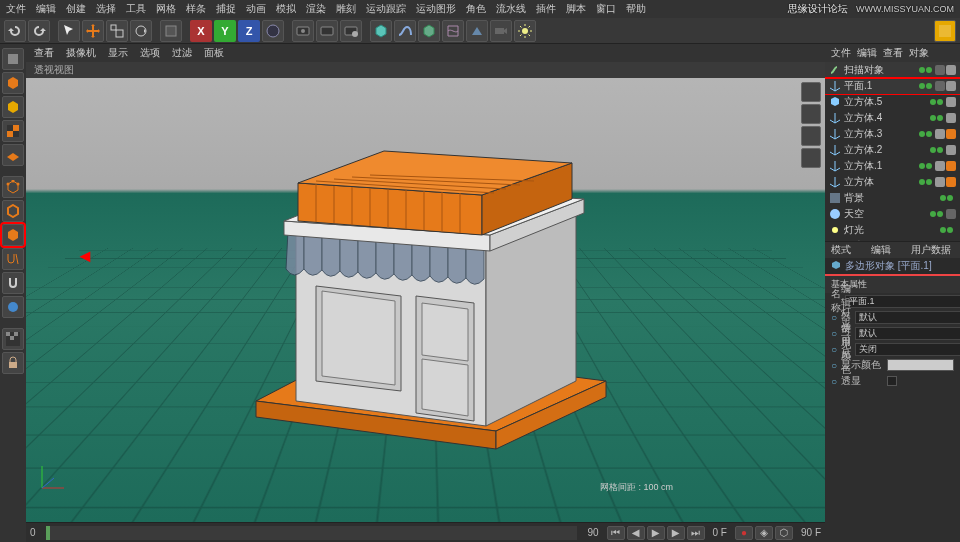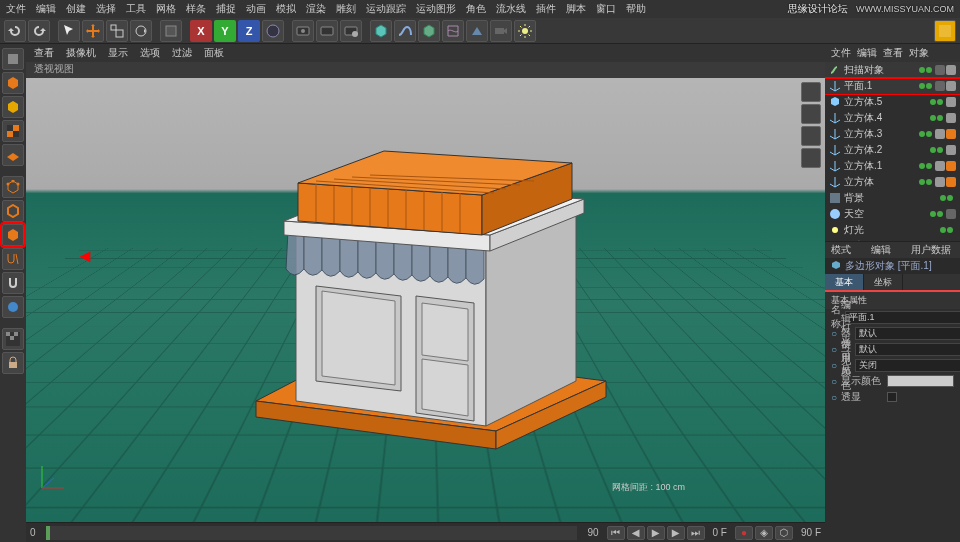--- a/index.html
+++ b/index.html
@@ -11,21 +11,21 @@
 .tbtn svg{width:16px;height:16px;}
 .tsep{width:4px;}
 .axis-btn{width:22px;height:22px;display:flex;align-items:center;justify-content:center;color:#fff;font-weight:bold;font-size:11px;border-radius:2px;}
 .main{display:flex;height:498px;}
 .leftbar{width:26px;background:#333;display:flex;flex-direction:column;gap:2px;padding-top:4px;align-items:center;}
 .ltool{width:22px;height:22px;background:#444;border:1px solid #555;border-radius:2px;display:flex;align-items:center;justify-content:center;}
 .ltool.sel{outline:2px solid red;outline-offset:0;}
 .ltool svg{width:14px;height:14px;}
 .viewport-wrap{flex:1;display:flex;flex-direction:column;background:#2a2a2a;}
 .vpmenu{height:18px;background:#333;display:flex;align-items:center;gap:12px;padding:0 8px;font-size:10px;color:#ccc;}
-.vptitle{height:16px;background:#3a3a3a;padding:0 8px;font-size:10px;color:#aaa;line-height:16px;font-family:Liberation Mono, monospace;}
+.vptitle{height:16px;background:#3a3a3a;padding:0 8px;font-size:10px;color:#aaa;line-height:16px;}
 .viewport{flex:1;background:#1a1a1a;position:relative;overflow:hidden;}
 .viewport-canvas{position:absolute;inset:0;background:linear-gradient(180deg,#b5b5b5 0%,#aaa 25%,#1d6b5a 26%,#2a7865 50%,#1d6b5a 100%);}
 .grid{position:absolute;inset:0;opacity:0.4;background-image:repeating-linear-gradient(90deg,transparent,transparent 28px,#0d3a32 28px,#0d3a32 29px),repeating-linear-gradient(0deg,transparent,transparent 28px,#0d3a32 28px,#0d3a32 29px);transform:perspective(500px) rotateX(55deg) scale(1.6);transform-origin:50% 75%;}
 .house{position:absolute;left:50%;top:50%;transform:translate(-50%,-55%);}
 .arrow-ann{position:absolute;left:50px;top:168px;color:red;font-size:18px;}
 .timeline{height:20px;background:#2e2e2e;border-top:1px solid #222;display:flex;align-items:center;}
 .frames{flex:1;height:14px;background:#3a3a3a;margin:0 6px;position:relative;overflow:hidden;}
 .frames::before{content:"";position:absolute;left:0;top:0;bottom:0;width:4px;background:#5a9e5a;}
 .tctrl{display:flex;gap:2px;padding:0 4px;}
 .tctrl .tbtn{width:18px;height:14px;}
@@ -47,21 +47,21 @@
 .attr-header{height:16px;background:#333;padding:0 6px;font-size:9px;color:#ccc;display:flex;align-items:center;gap:20px;}
 .attr-title{height:16px;background:#2a2a2a;padding:0 6px;font-size:9px;color:#9ac;display:flex;align-items:center;gap:4px;}
 .attr-tabs{height:16px;background:#333;display:flex;}
 .attr-tab{padding:0 10px;font-size:9px;color:#ccc;display:flex;align-items:center;border-right:1px solid #222;}
 .attr-tab.active{background:#3c5770;color:#fff;}
 .attr-sec{padding:2px 6px;font-size:9px;background:#333;color:#ccc;border-top:2px solid #ef4444;}
 .attr-row{display:flex;align-items:center;height:16px;padding:0 6px;font-size:9px;color:#bbb;gap:4px;}
 .attr-row .lbl{width:42px;}
 .attr-row input[type=text]{flex:1;background:#222;border:1px solid #444;color:#ccc;font-size:9px;height:13px;padding:0 3px;}
 .attr-row .chk{width:10px;height:10px;background:#222;border:1px solid #555;}
-.statusbar{position:absolute;right:140px;bottom:28px;font-size:9px;color:#ccc;}
+.statusbar{position:absolute;right:152px;bottom:28px;font-size:9px;color:#ccc;}
 .watermark{position:absolute;right:6px;top:2px;font-size:10px;color:#eee;text-shadow:0 0 2px #000;text-align:center;}
 .vp-widget{position:absolute;right:4px;top:4px;display:flex;flex-direction:column;gap:2px;}
 .vp-widget .w{width:20px;height:20px;background:#444;border:1px solid #666;border-radius:2px;}
 .vp-axis{position:absolute;left:8px;bottom:24px;font-size:8px;color:#7c7;}
 </style>
 </head>
 <body>
 
 <div class="watermark"><span>思缘设计论坛</span> &nbsp; <span style="font-size:9px;color:#ccc;">WWW.MISSYUAN.COM</span></div>
 
@@ -575,24 +575,20 @@
       <div class="attr-header" id="attrheader">
           <span>模式</span>
           <span>编辑</span>
           <span>用户数据</span>
         </div>
       <div class="attr-title">
         <svg width="10" height="10">
             <path d="M5 0l4 2v4l-4 2-4-2V2z" fill="#6ac"></path>
           </svg>
         <span>多边形对象 [平面.1]</span>
-      </div>
-      <div class="attr-tabs">
-        <div class="attr-tab active">基本</div>
-        <div class="attr-tab">坐标</div>
       </div>
       <div class="attr-sec">基本属性</div>
       <div id="attrrows">
           <div class="attr-row">
             <span class="lbl">名称</span>
             <input type="text" value="平面.1" style="">
           </div>
           <div class="attr-row">
             <span style="color:#6ac">○</span> 
             <span class="lbl">编辑器可见</span>

